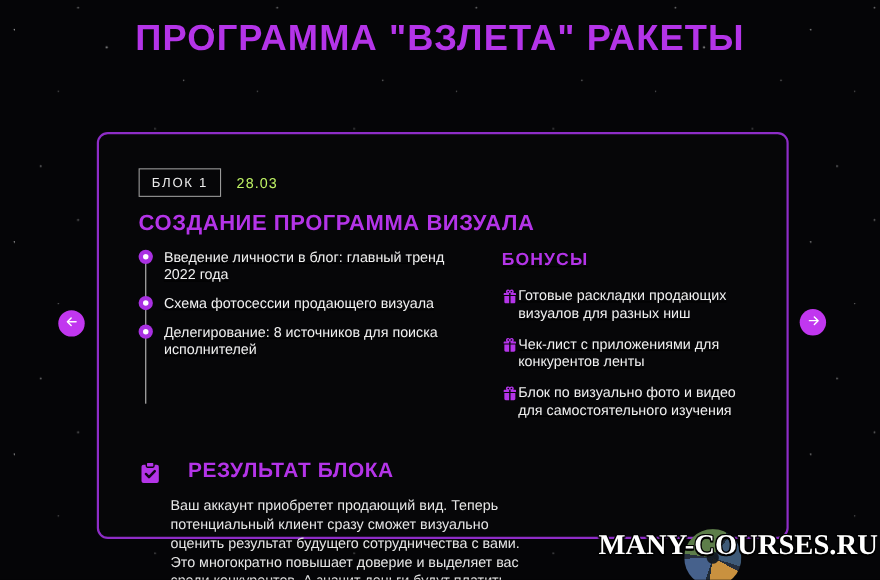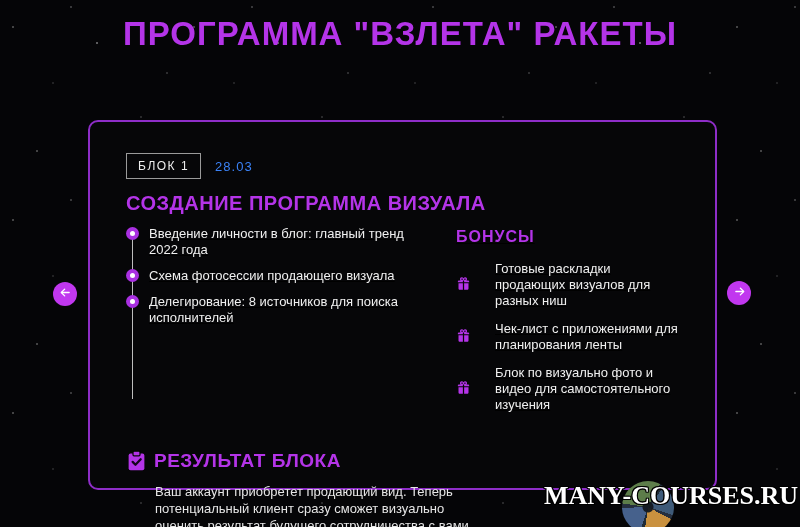--- a/index.html
+++ b/index.html
@@ -43,21 +43,21 @@
     border-radius:10px;
     padding:31px 36px 0 36px;
     margin-top:38px;
   }
   .badge-row{display:flex;align-items:center;gap:14px;}
   .block-badge{
     border:1px solid #9a9a9a;color:#ededed;
     font-size:12px;letter-spacing:1.5px;
     padding:6px 11px;line-height:1;
   }
-  .block-date{font-size:13px;color:#3b82f6;letter-spacing:1px;}
+  .block-date{font-size:13px;color:#bef264;letter-spacing:1px;}
   .card-heading{
     margin-top:13px;
     font-size:20px;font-weight:800;letter-spacing:.5px;
     color:var(--accent);
   }
   .columns{display:flex;margin-top:11px;text-decoration:underline;}
   .topics{position:relative;width:322px;list-style:none;}
   .topics::before{
     content:'';position:absolute;left:6px;top:8px;bottom:26px;
     width:1px;background:#bdbdbd;
@@ -73,26 +73,26 @@
   .bullet::after{
     content:'';position:absolute;left:4px;top:4px;width:5px;height:5px;
     border-radius:50%;background:#fff;
   }
   .bonuses{margin-left:22px;width:233px;}
   .bonuses-heading{
     font-size:16px;font-weight:800;letter-spacing:1px;
     color:var(--accent);margin-top:2px;margin-bottom:15px;
   }
   .bonus{
-    display:flex;gap:24px;margin-bottom:12px;
-    font-size:13px;line-height:16px;color:var(--text-light);align-items:center;
+    display:flex;gap:0;margin-bottom:12px;
+    font-size:13px;line-height:16px;color:var(--text-light);
   }
   .bonus .icon{flex:0 0 auto;color:var(--accent);margin-top:1px;}
   .result{margin-top:25px;}
-  .result-header{display:flex;gap:7px;}
+  .result-header{display:flex;align-items:center;gap:24px;}
   .result-header .icon{color:var(--accent);display:flex;}
   .result-heading{
     font-size:19px;font-weight:800;letter-spacing:.5px;color:var(--accent);
   }
   .result-text{
     margin-top:11px;margin-left:29px;width:330px;
     font-size:13px;line-height:17px;color:#e6e6e6;
   }
   .nav-arrow{
     position:absolute;z-index:2;width:24px;height:24px;border-radius:50%;
@@ -163,21 +163,21 @@
             </svg>
         </span>
         <span>Готовые раскладки продающих визуалов для разных ниш</span>
       </div>
       <div class="bonus">
         <span class="icon">
           <svg width="15" height="15" viewBox="0 0 24 24" fill="currentColor">
               <path d="M9.3 2a3 3 0 0 0-2.2 5H4.4C3.6 7 3 7.6 3 8.4V10h8V7h2v3h8V8.4C21 7.6 20.4 7 19.6 7h-2.7a3 3 0 0 0-2.2-5c-1.1 0-2 .5-2.7 1.4A3.4 3.4 0 0 0 9.3 2zm.2 2c.8 0 1.5.7 1.5 1.5V6H9.5a1 1 0 1 1 0-2zm5 0a1 1 0 1 1 0 2H13v-.5c0-.8.7-1.5 1.5-1.5zM4 11.5V20c0 1.1.9 2 2 2h5V11.5H4zm9 0V22h5c1.1 0 2-.9 2-2v-8.5h-7z"></path>
             </svg>
         </span>
-        <span>Чек-лист с приложениями для планирования ленты</span>
+        <span>Чек-лист с приложениями для конкурентов ленты</span>
       </div>
       <div class="bonus">
         <span class="icon">
           <svg width="15" height="15" viewBox="0 0 24 24" fill="currentColor">
               <path d="M9.3 2a3 3 0 0 0-2.2 5H4.4C3.6 7 3 7.6 3 8.4V10h8V7h2v3h8V8.4C21 7.6 20.4 7 19.6 7h-2.7a3 3 0 0 0-2.2-5c-1.1 0-2 .5-2.7 1.4A3.4 3.4 0 0 0 9.3 2zm.2 2c.8 0 1.5.7 1.5 1.5V6H9.5a1 1 0 1 1 0-2zm5 0a1 1 0 1 1 0 2H13v-.5c0-.8.7-1.5 1.5-1.5zM4 11.5V20c0 1.1.9 2 2 2h5V11.5H4zm9 0V22h5c1.1 0 2-.9 2-2v-8.5h-7z"></path>
             </svg>
         </span>
         <span>Блок по визуально фото и видео для самостоятельного изучения</span>
       </div>
     </div>

